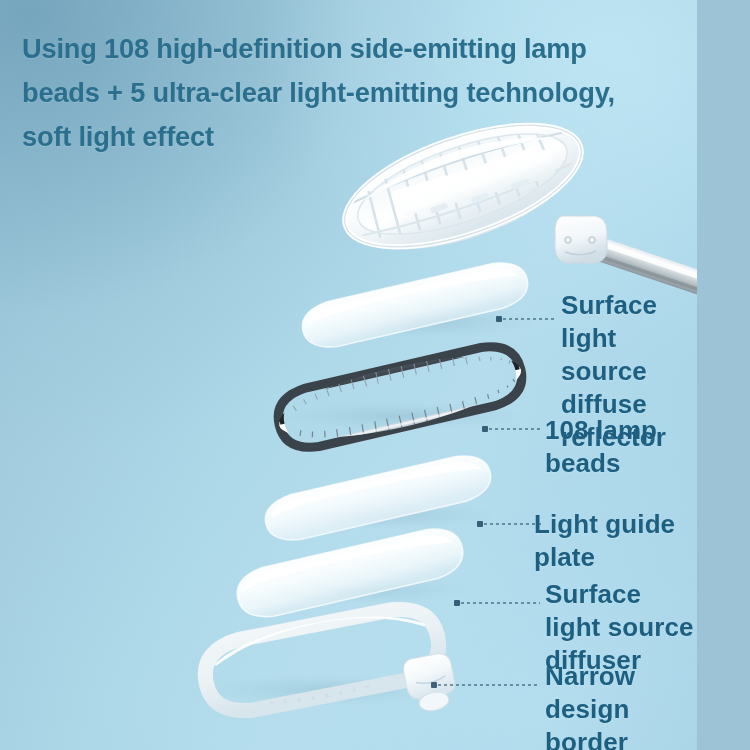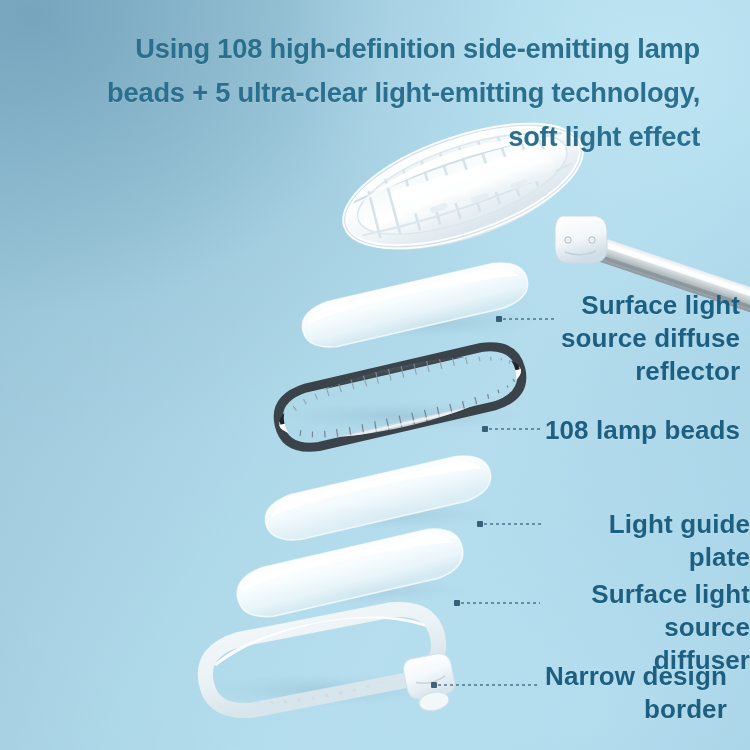--- a/index.html
+++ b/index.html
@@ -3,26 +3,25 @@
 <meta charset="utf-8">
 <title>Lamp Exploded View Infographic</title>
 <style>
   html, body {
     margin: 0;
     padding: 0;
     background: #9cc4d6;
   }
   #stage {
     position: relative;
-    width: 750px;
+    width: 697px;
     height: 750px;
     overflow: hidden;
     font-family: "Liberation Sans", "DejaVu Sans", sans-serif;
     background: #a9d6e8;
-    text-align: right;
   }
   
   .bg-base {
     position: absolute;
     inset: 0;
     background:
       radial-gradient(115% 95% at 4% 2%,
         rgba(116,164,188,0.95) 0%,
         rgba(130,176,198,0.70) 22%,
         rgba(152,196,216,0.34) 42%,
@@ -378,19 +377,19 @@
   <div class="leader" style="left:497px; top:318px; width:60px;"></div>
   <div class="leader" style="left:483px; top:428px; width:58px;"></div>
   <div class="leader" style="left:478px; top:523px; width:63px;"></div>
   <div class="leader" style="left:455px; top:602px; width:85px;"></div>
   <div class="leader" style="left:432px; top:684px; width:108px;"></div>
 
   <div class="label" style="left:561px; top:289px;">Surface light
 source diffuse
 reflector</div>
   <div class="label" style="left:545px; top:414px;">108 lamp beads</div>
-  <div class="label" style="left:558px; top:508px;">Light guide plate</div>
+  <div class="label" style="left:534px; top:508px;">Light guide plate</div>
   <div class="label" style="left:545px; top:660px;">Narrow design
 border</div>
   <div class="label" style="left:545px; top:578px;">Surface light source
 diffuser</div>
 
 </div>
 
 </body></html>

